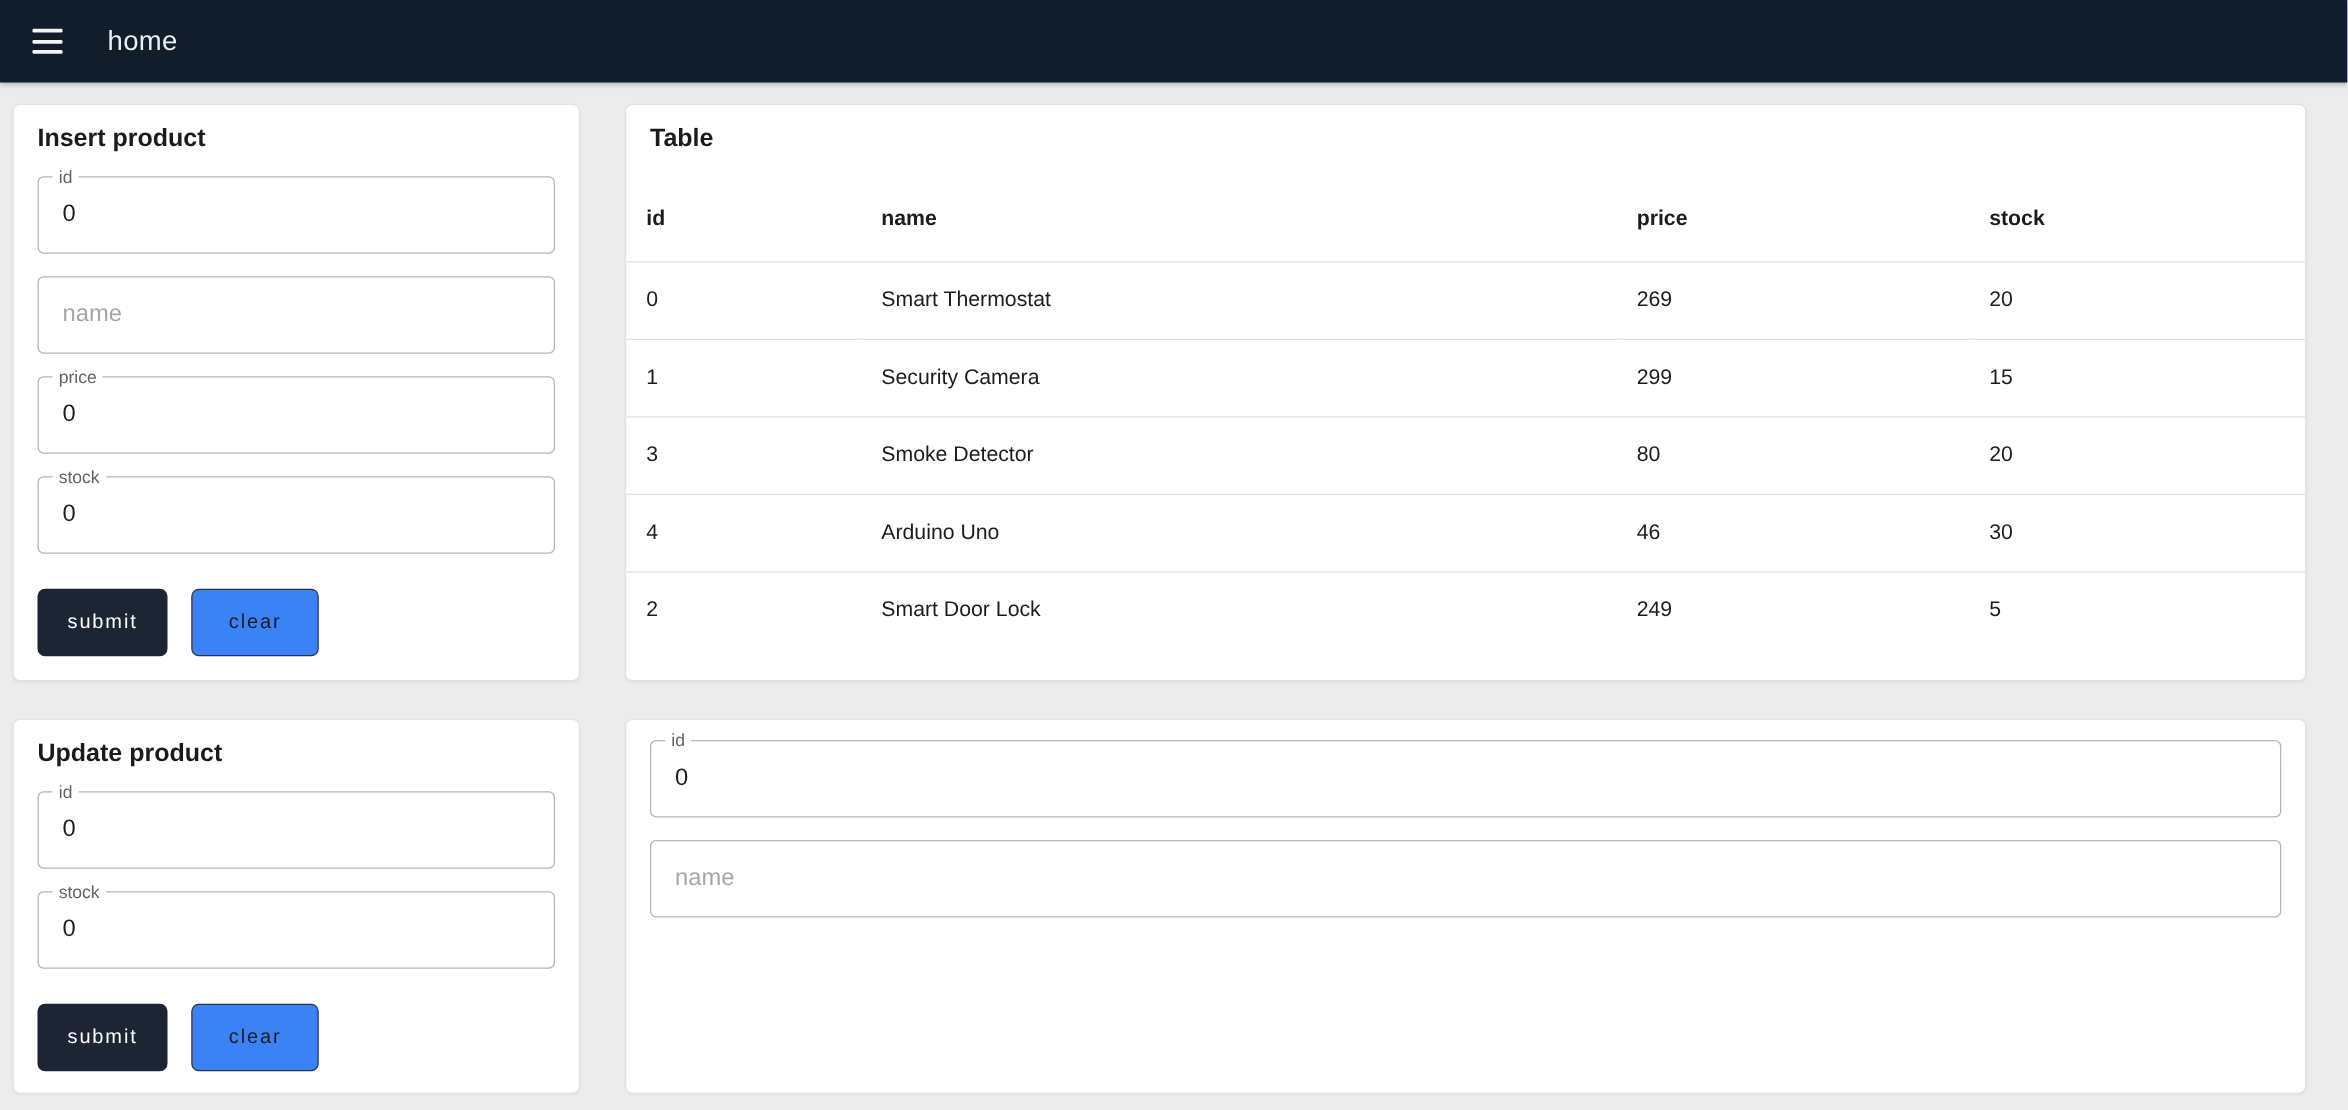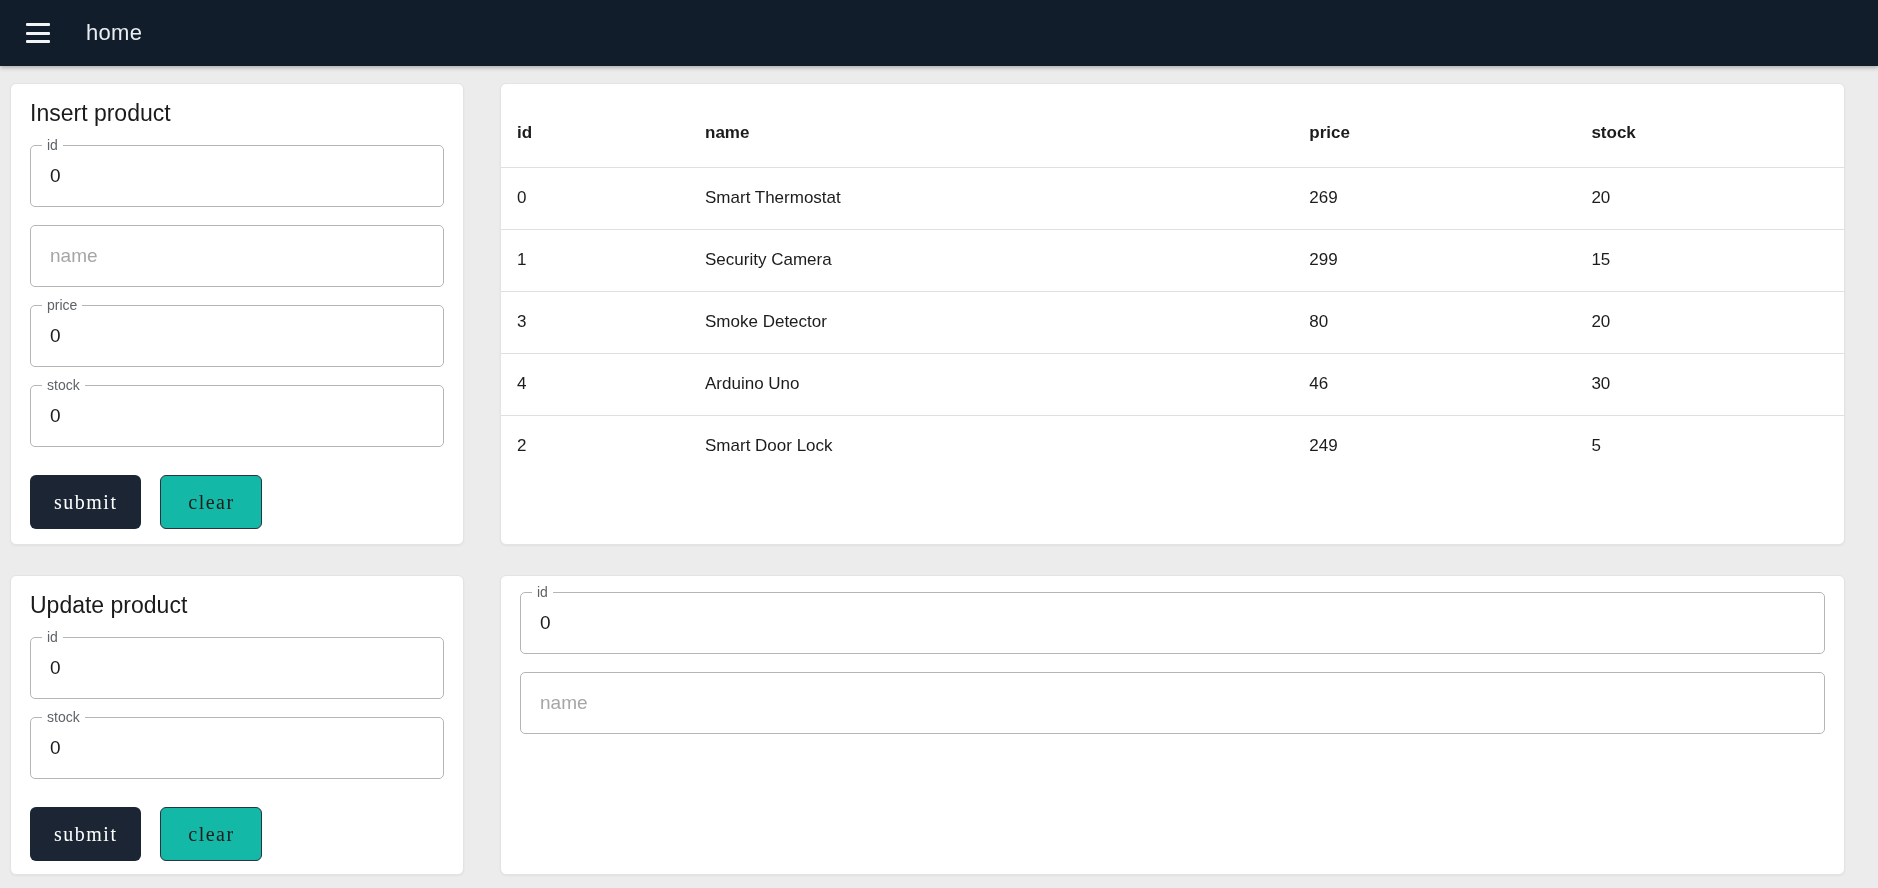--- a/index.html
+++ b/index.html
@@ -46,23 +46,23 @@
   .card {
     background: #ffffff;
     border: 1px solid #e3e3e3;
     border-radius: 6px;
     box-shadow: 0 1px 2px rgba(0,0,0,0.05);
     padding: 16px 19px;
     overflow: hidden;
   }
   .card.no-side-pad { padding: 16px 0; }
   .card-title {
-    font-size: 23px;
+    font-size: 20px;
     margin: 0 0 18px 0;
-    font-weight: 400;
+    font-weight: 700;
     color: #1b1b1b;
   }
   .card.no-side-pad .card-title { margin-left: 19px; margin-bottom: 19px; }
 
   
   .field {
     position: relative;
     height: 62px;
     border: 1px solid #b5b5b5;
     border-radius: 5px;
@@ -89,28 +89,28 @@
   }
   .field > input::placeholder { color: #a6a6a6; opacity: 1; }
 
   
   .btn-row { display: flex; gap: 19px; margin-top: 28px; }
   .btn {
     height: 54px;
     min-width: 102px;
     padding: 0 24px;
     border-radius: 6px;
-    font-size: 20px;
+    font-size: 16px;
     letter-spacing: 1.5px;
-    font-family: Liberation Serif, serif;
+    font-family: Liberation Sans, sans-serif;
     cursor: pointer;
     line-height: 1;
   }
   .btn-filled { background: #1b2534; color: #ffffff; border: none; }
-  .btn-outline { background: #14b8a6; color: #1c1c1c; border: 1px solid #2a3342; }
+  .btn-outline { background: #3b82f6; color: #1c1c1c; border: 1px solid #2a3342; }
 
   
   table { width: 100%; border-collapse: collapse; }
   th, td {
     text-align: left;
     padding: 0 16px;
     font-size: 17px;
     color: #1c1c1c;
     border-bottom: 1px solid #e0e0e0;
   }
@@ -154,20 +154,21 @@
       <input type="text" value="0" style="">
     </div>
 
     <div class="btn-row">
       <button class="btn btn-filled">submit</button>
       <button class="btn btn-outline">clear</button>
     </div>
   </section>
 
   <section class="card no-side-pad">
+    <h2 class="card-title">Table</h2>
     <table>
       <colgroup>
         <col style="width:14%">
           <col style="width:45%">
           <col style="width:21%">
           <col style="width:20%">
       </colgroup>
       <thead>
         <tr>
           <th>id</th>

